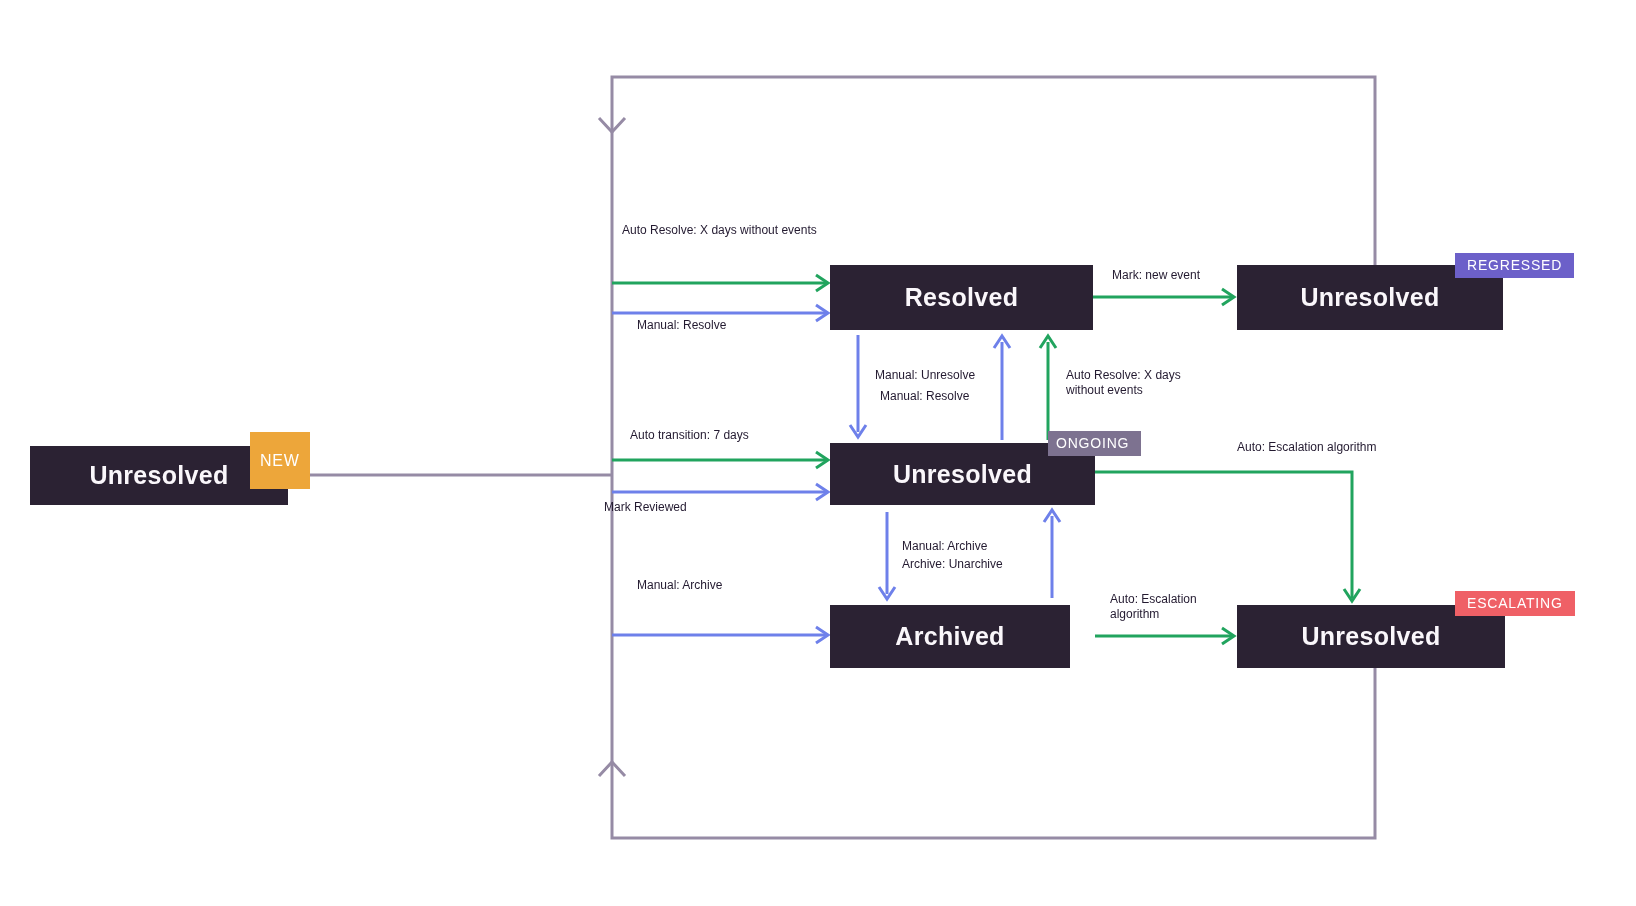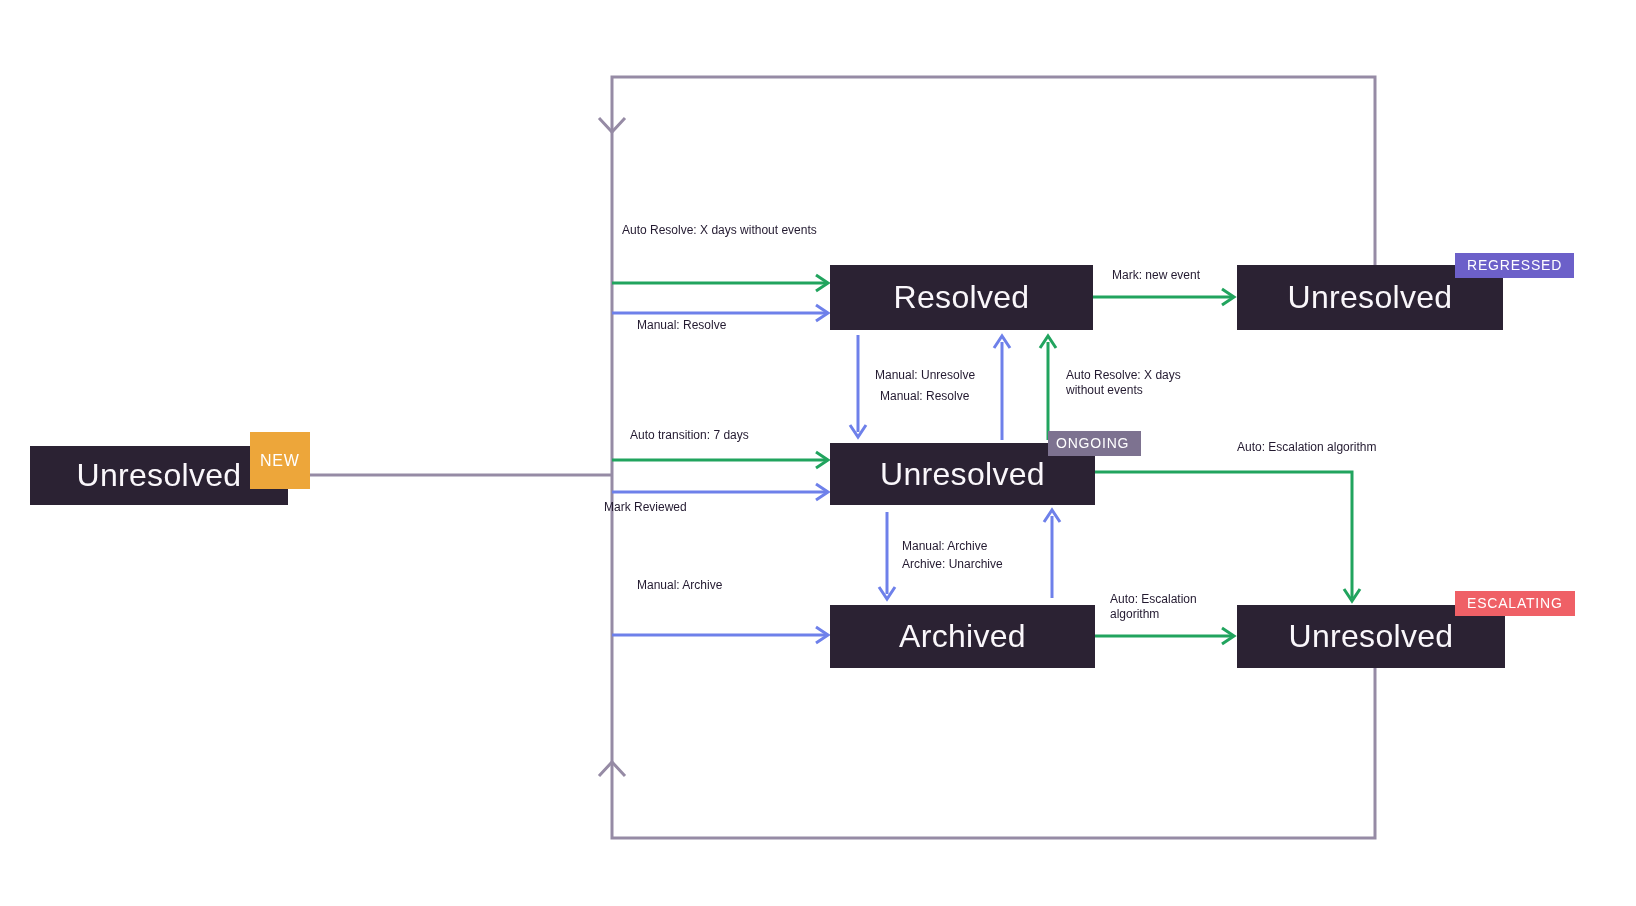--- a/index.html
+++ b/index.html
@@ -13,22 +13,23 @@
   #edges{position:absolute;left:0;top:0;width:1636px;height:906px;}
   #edges path,#edges polyline{fill:none;stroke-width:3px;}
   .e-green{stroke:var(--c-green);}
   .e-blue{stroke:var(--c-blue);}
   .e-loop{stroke:var(--c-loop);}
   .box{
     position:absolute;
     background:var(--c-box);
     color:var(--c-boxtext);
     display:flex;align-items:center;justify-content:center;
-    font-size:32px;
+    font-size:25px;
     letter-spacing:0.3px;
+    font-weight:bold;
   }
   .badge{
     position:absolute;
     color:#fff;
     font-size:14px;
     line-height:25px;
     padding:0 12px;
     letter-spacing:0.8px;
     white-space:nowrap;
   }
@@ -91,21 +92,21 @@
   </div>
   <div class="box" style="left:830px;top:265px;width:263px;height:65px">
     <span>Resolved</span>
   </div>
   <div class="box" style="left:1237px;top:265px;width:266px;height:65px">
     <span>Unresolved</span>
   </div>
   <div class="box" style="left:830px;top:443px;width:265px;height:62px">
     <span>Unresolved</span>
   </div>
-  <div class="box" style="left:830px;top:605px;width:265px;height:63px">
+  <div class="box" style="left:830px;top:605px;width:240px;height:63px">
     <span>Archived</span>
   </div>
   <div class="box" style="left:1237px;top:605px;width:268px;height:63px">
     <span>Unresolved</span>
   </div>
 
   <div class="badge badge-new" style="left:250px;top:432px">NEW</div>
   <div class="badge badge-regressed" style="left:1455px;top:253px">REGRESSED</div>
   <div class="badge badge-ongoing" style="left:1048px;top:431px">ONGOING</div>
   <div class="badge badge-escalating" style="left:1455px;top:591px">ESCALATING</div>

